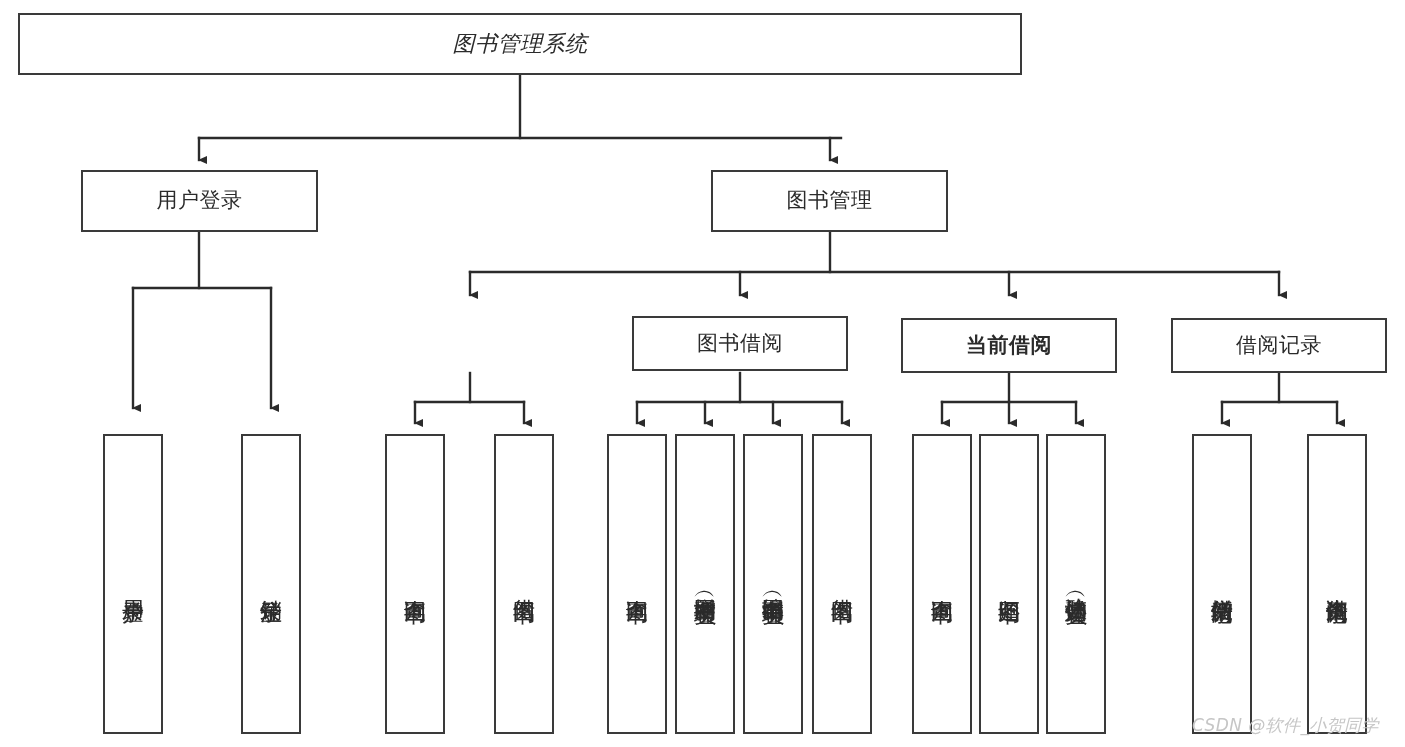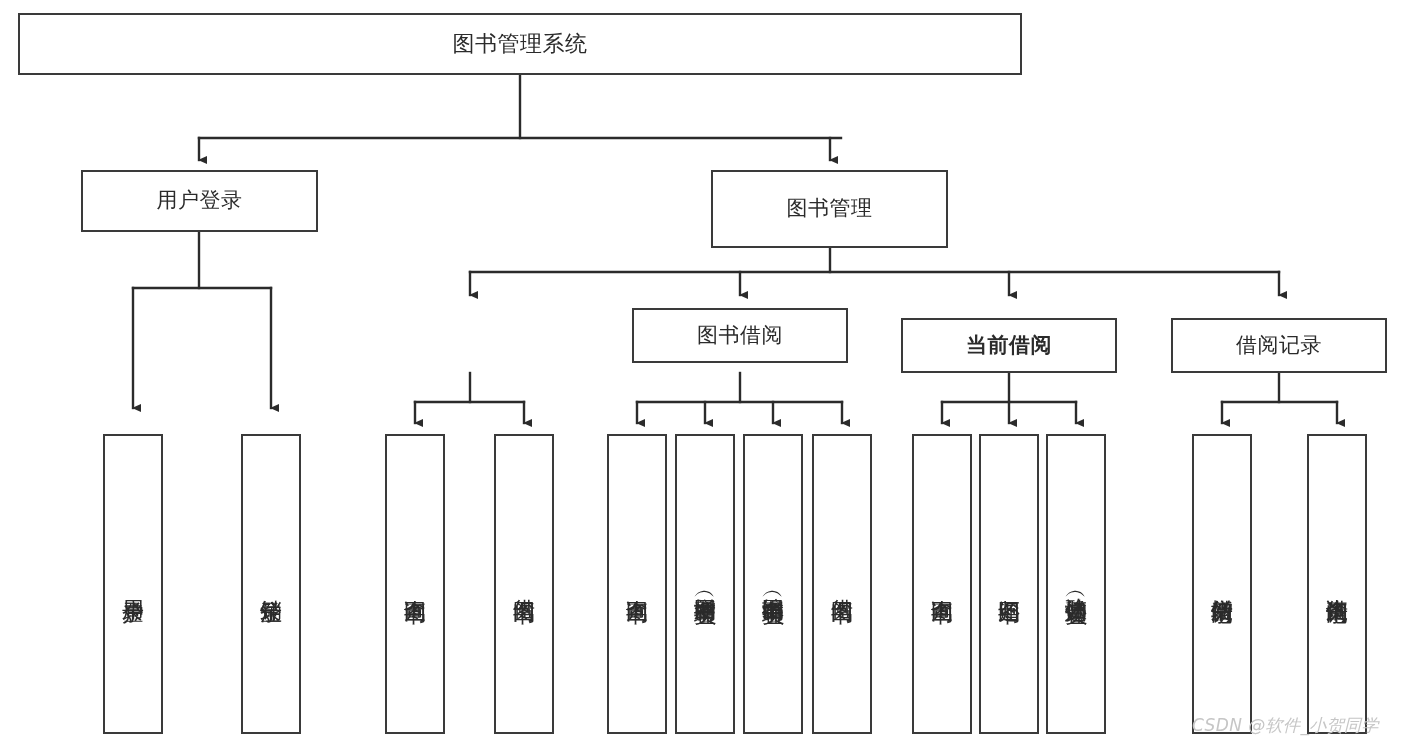--- a/index.html
+++ b/index.html
@@ -120,34 +120,34 @@
       <path d="M1009,402 L1009,423" marker-end="url(#arw)"></path>
       <path d="M1076,402 L1076,423" marker-end="url(#arw)"></path>
 
       <path d="M1279,373 L1279,402"></path>
       <path d="M1222,402 L1337,402"></path>
       <path d="M1222,402 L1222,423" marker-end="url(#arw)"></path>
       <path d="M1337,402 L1337,423" marker-end="url(#arw)"></path>
     </g>
   </svg>
 
-  <div class="node h-node root" style="left:18px; top:13px; width:1004px; height:62px;">
+  <div class="node h-node root" style="left:18px; top:13px; width:1004px; height:62px;font-style:italic;">
     <span class="label">图书管理系统</span>
   </div>
 
   <div class="node h-node" style="left:81px; top:170px; width:237px; height:62px;">
     <span class="label">用户登录</span>
   </div>
 
-  <div class="node h-node" style="left:711px; top:170px; width:237px; height:78px;align-items:center;">
+  <div class="node h-node" style="left:711px; top:170px; width:237px; height:62px;align-items:center;">
     <span class="label">图书管理</span>
   </div>
 
 
-  <div class="node h-node" style="left:632px; top:308px; width:216px; height:55px;">
+  <div class="node h-node" style="left:632px; top:316px; width:216px; height:55px;">
     <span class="label">图书借阅</span>
   </div>
 
   <div class="node h-node" style="left:901px; top:318px; width:216px; height:55px;font-weight:bold;">
     <span class="label">当前借阅</span>
   </div>
 
   <div class="node h-node" style="left:1171px; top:318px; width:216px; height:55px;">
     <span class="label">借阅记录</span>
   </div>

